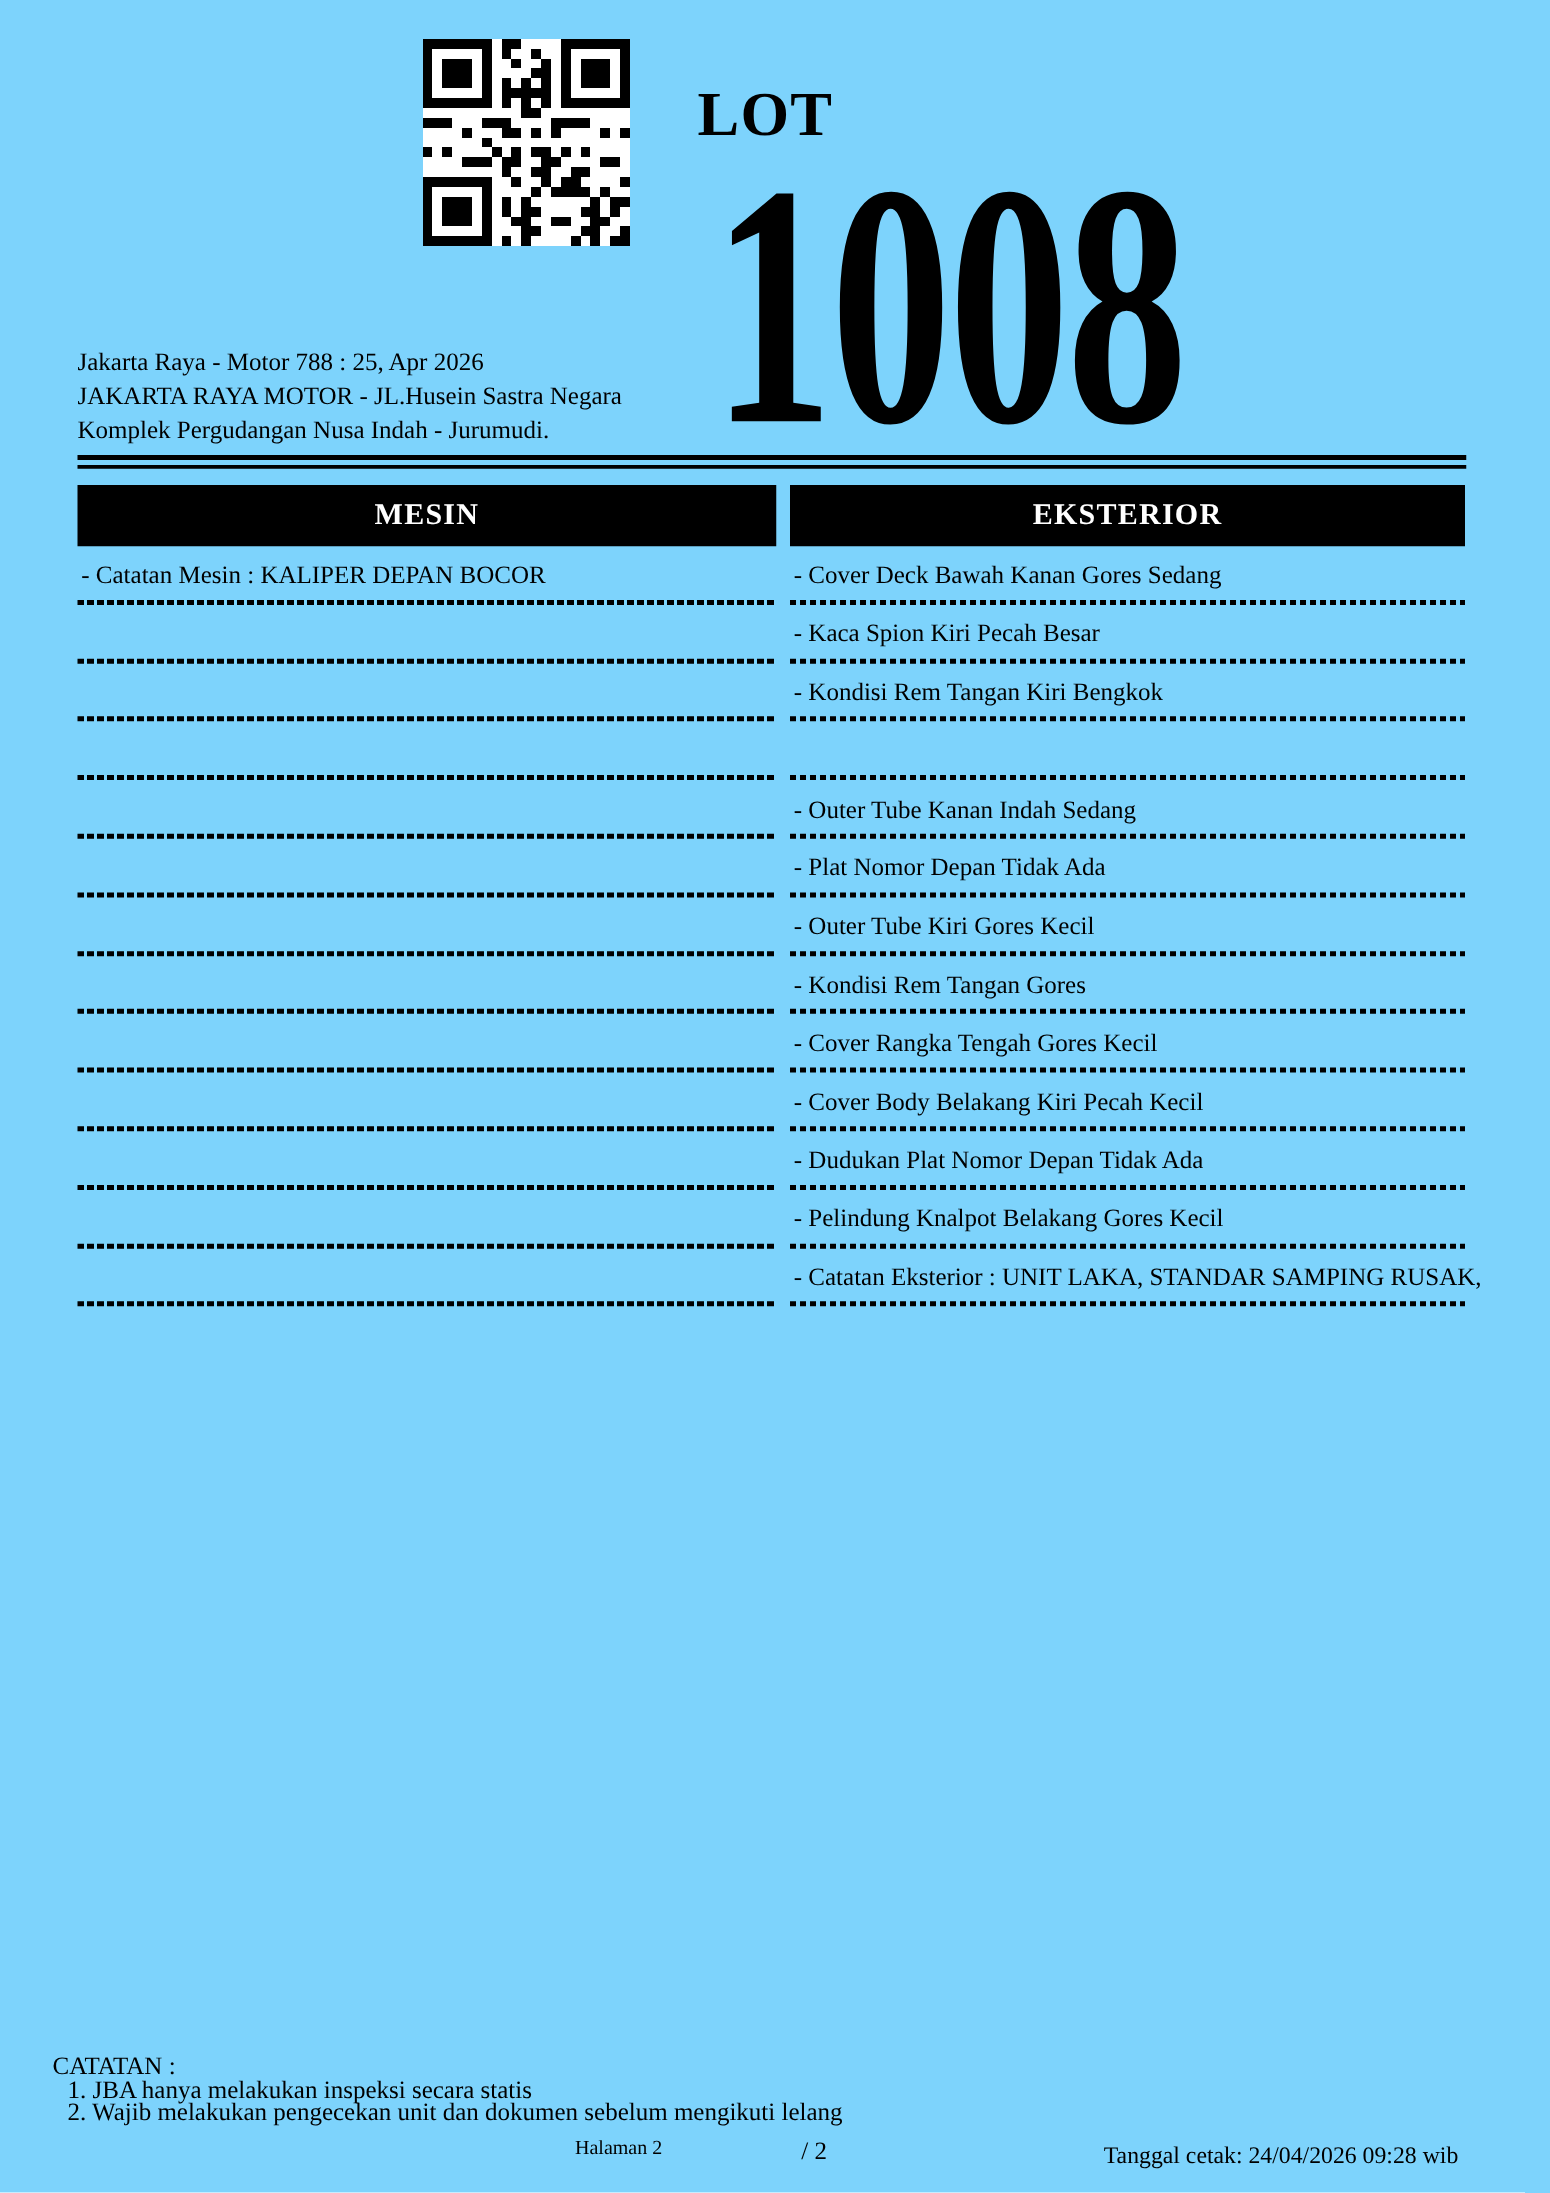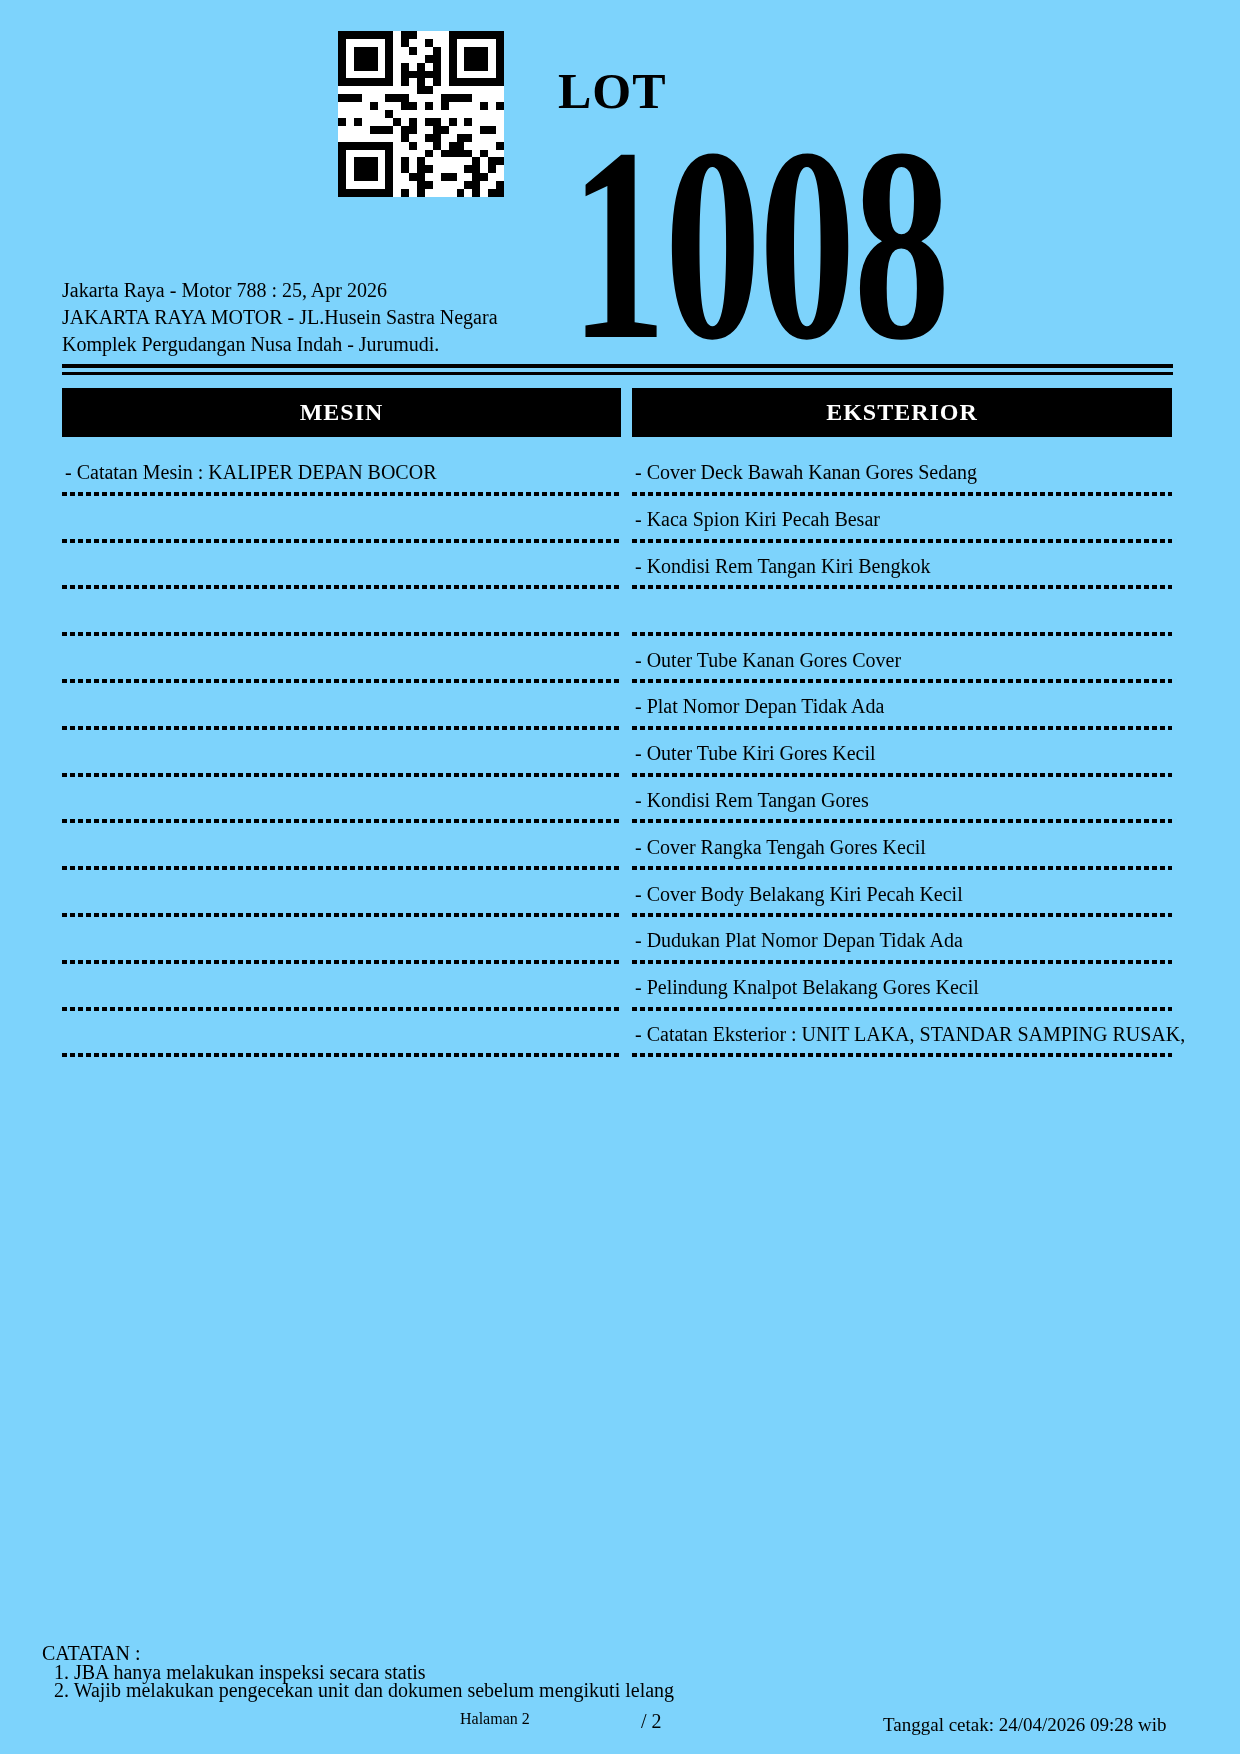--- a/index.html
+++ b/index.html
@@ -39,21 +39,21 @@
   }
   
   .col{position:absolute;top:388px;}
   .col-left{left:62px;width:559px;}
   .col-right{left:632px;width:540px;}
   .col-header{
     height:49px;line-height:49px;
     background:#000;color:#fff;
     font-size:24px;font-weight:bold;text-align:center;letter-spacing:1px;
   }
-  .rows{margin-top:12px;}
+  .rows{margin-top:0;}
   .row{
     position:relative;height:46.8px;
     display:flex;flex-direction:column;justify-content:center;
     box-sizing:border-box;
   }
   .row-text{
     font-size:20px;line-height:22px;white-space:nowrap;
     padding-left:3px;
   }
   .dotted-sep{
@@ -281,21 +281,21 @@
           <div class="dotted-sep"></div>
         </div>
         <div class="row">
           <div class="row-text">- Kondisi Rem Tangan Kiri Bengkok</div>
           <div class="dotted-sep"></div>
         </div>
         <div class="row">
           <div class="dotted-sep"></div>
         </div>
         <div class="row">
-          <div class="row-text">- Outer Tube Kanan Gores Cover</div>
+          <div class="row-text">- Outer Tube Kanan Indah Sedang</div>
           <div class="dotted-sep"></div>
         </div>
         <div class="row">
           <div class="row-text">- Plat Nomor Depan Tidak Ada</div>
           <div class="dotted-sep"></div>
         </div>
         <div class="row">
           <div class="row-text">- Outer Tube Kiri Gores Kecil</div>
           <div class="dotted-sep"></div>
         </div>

